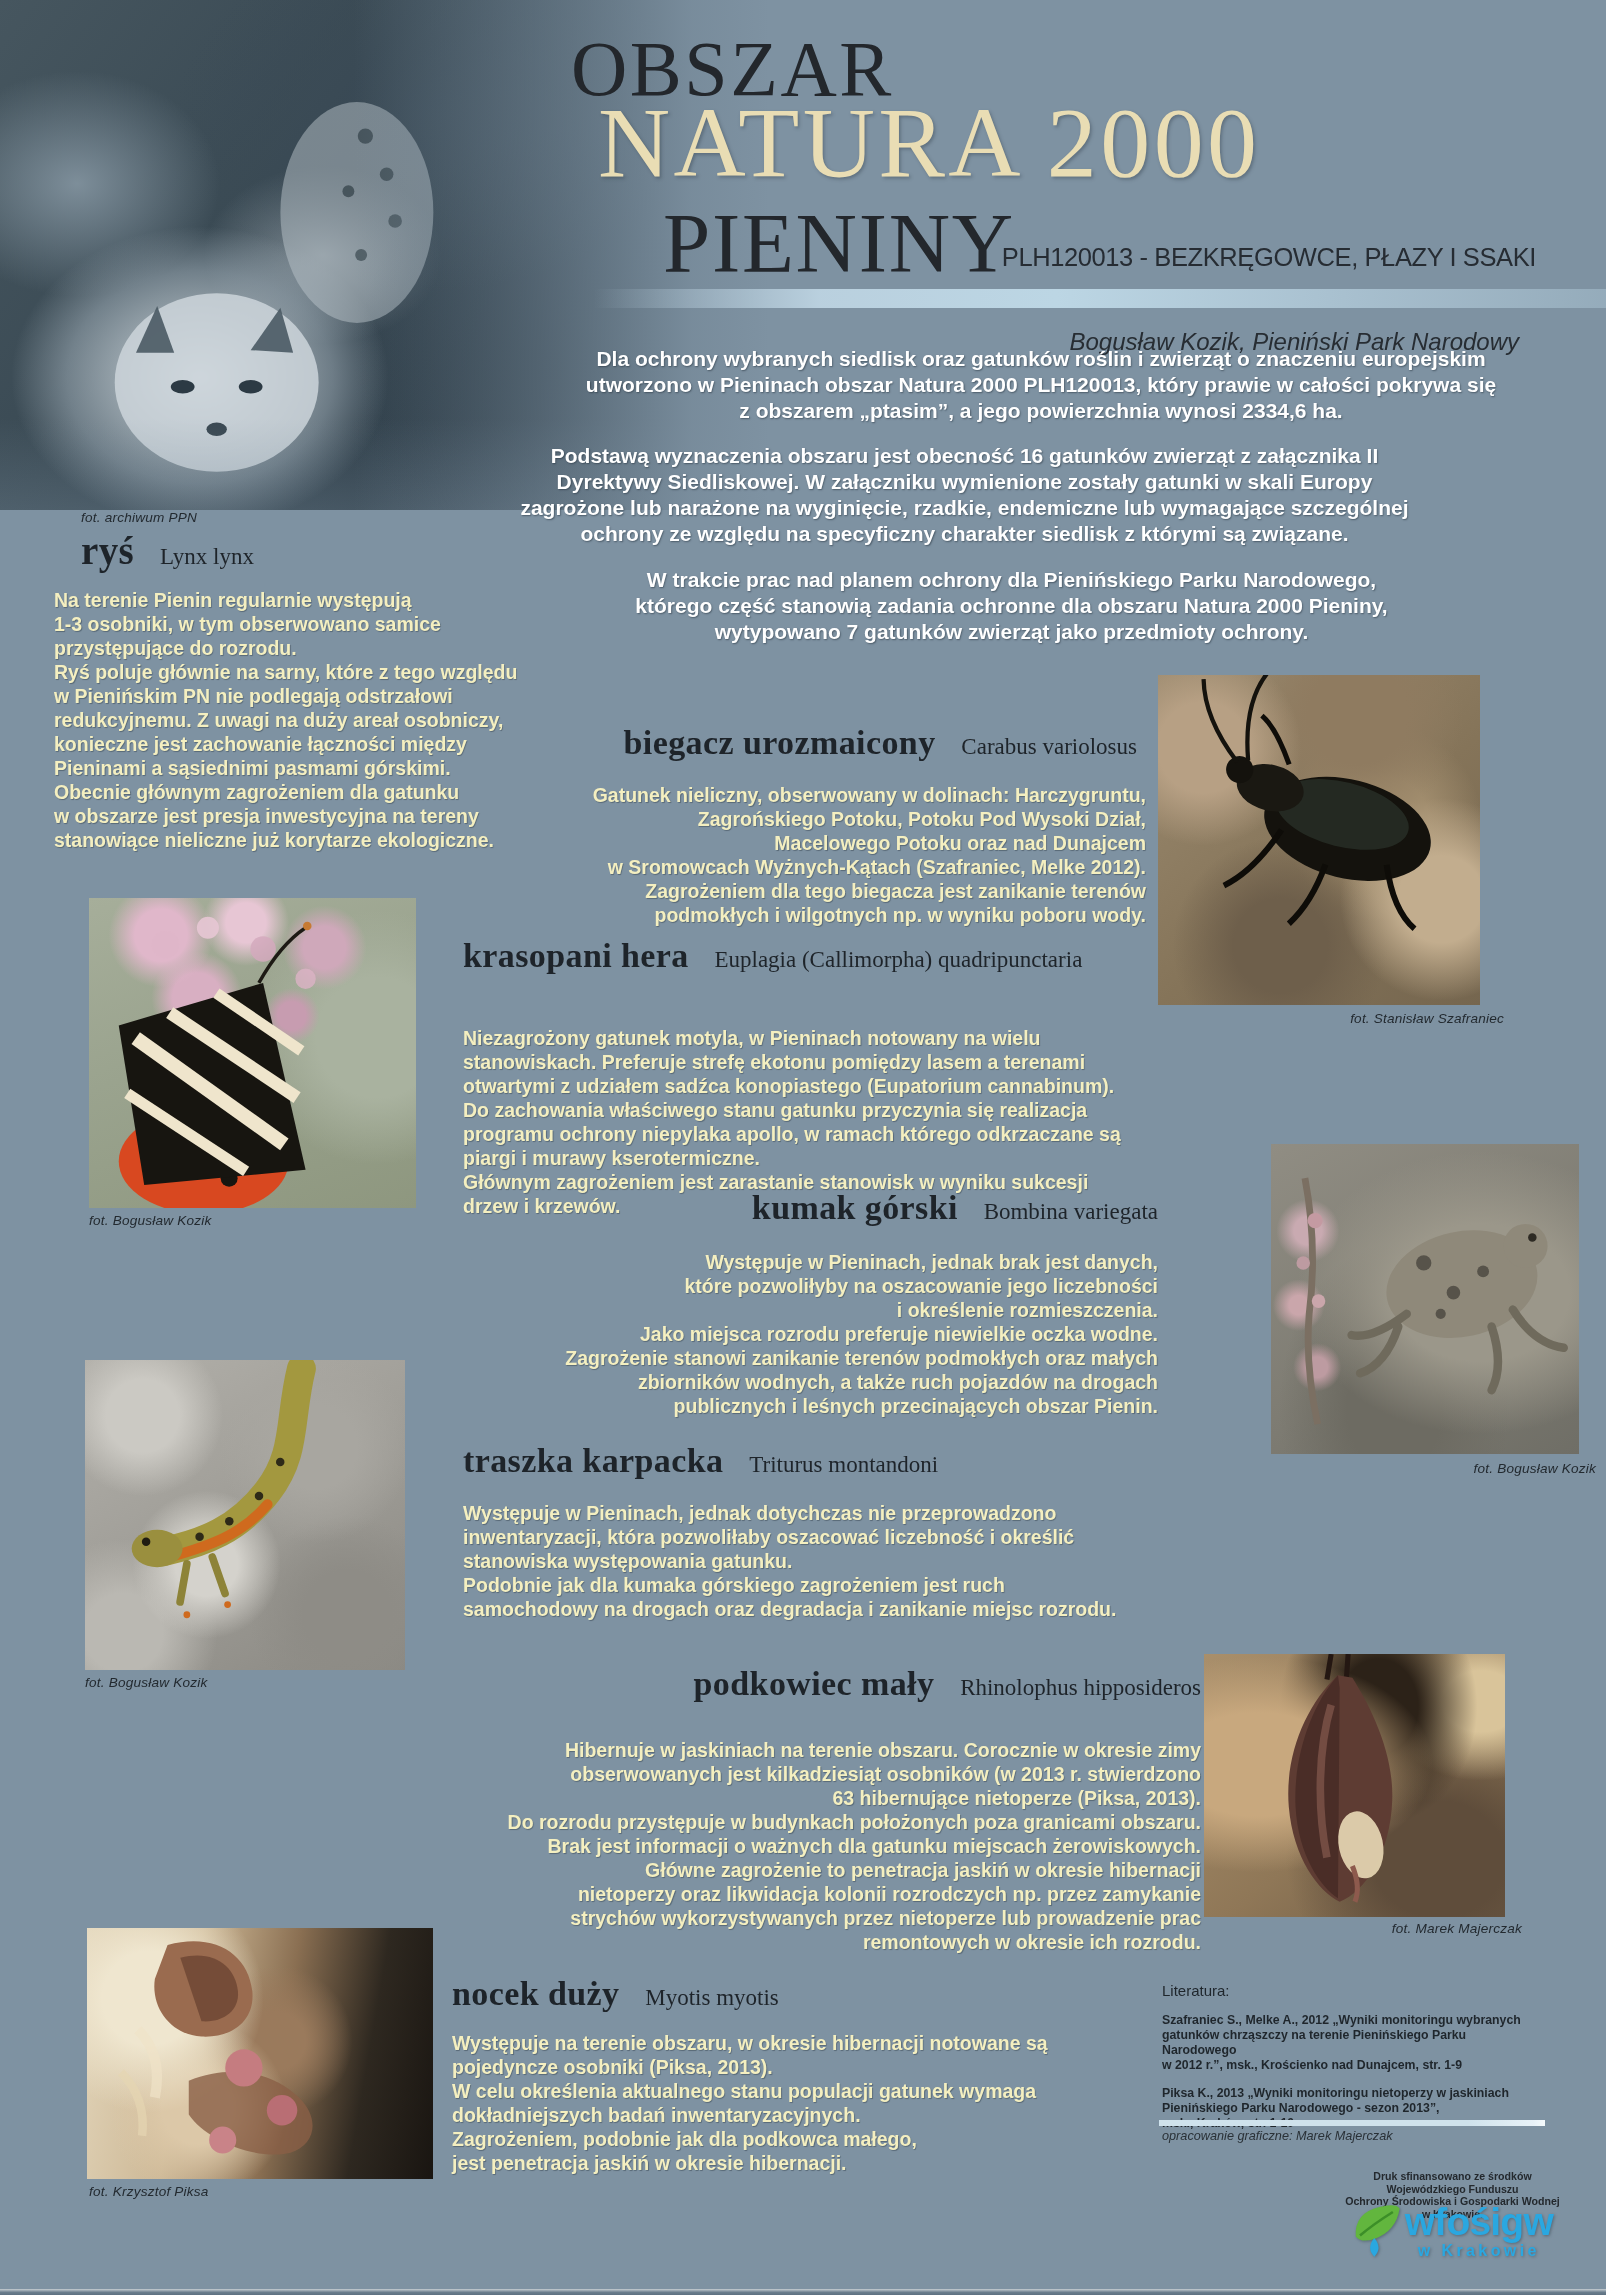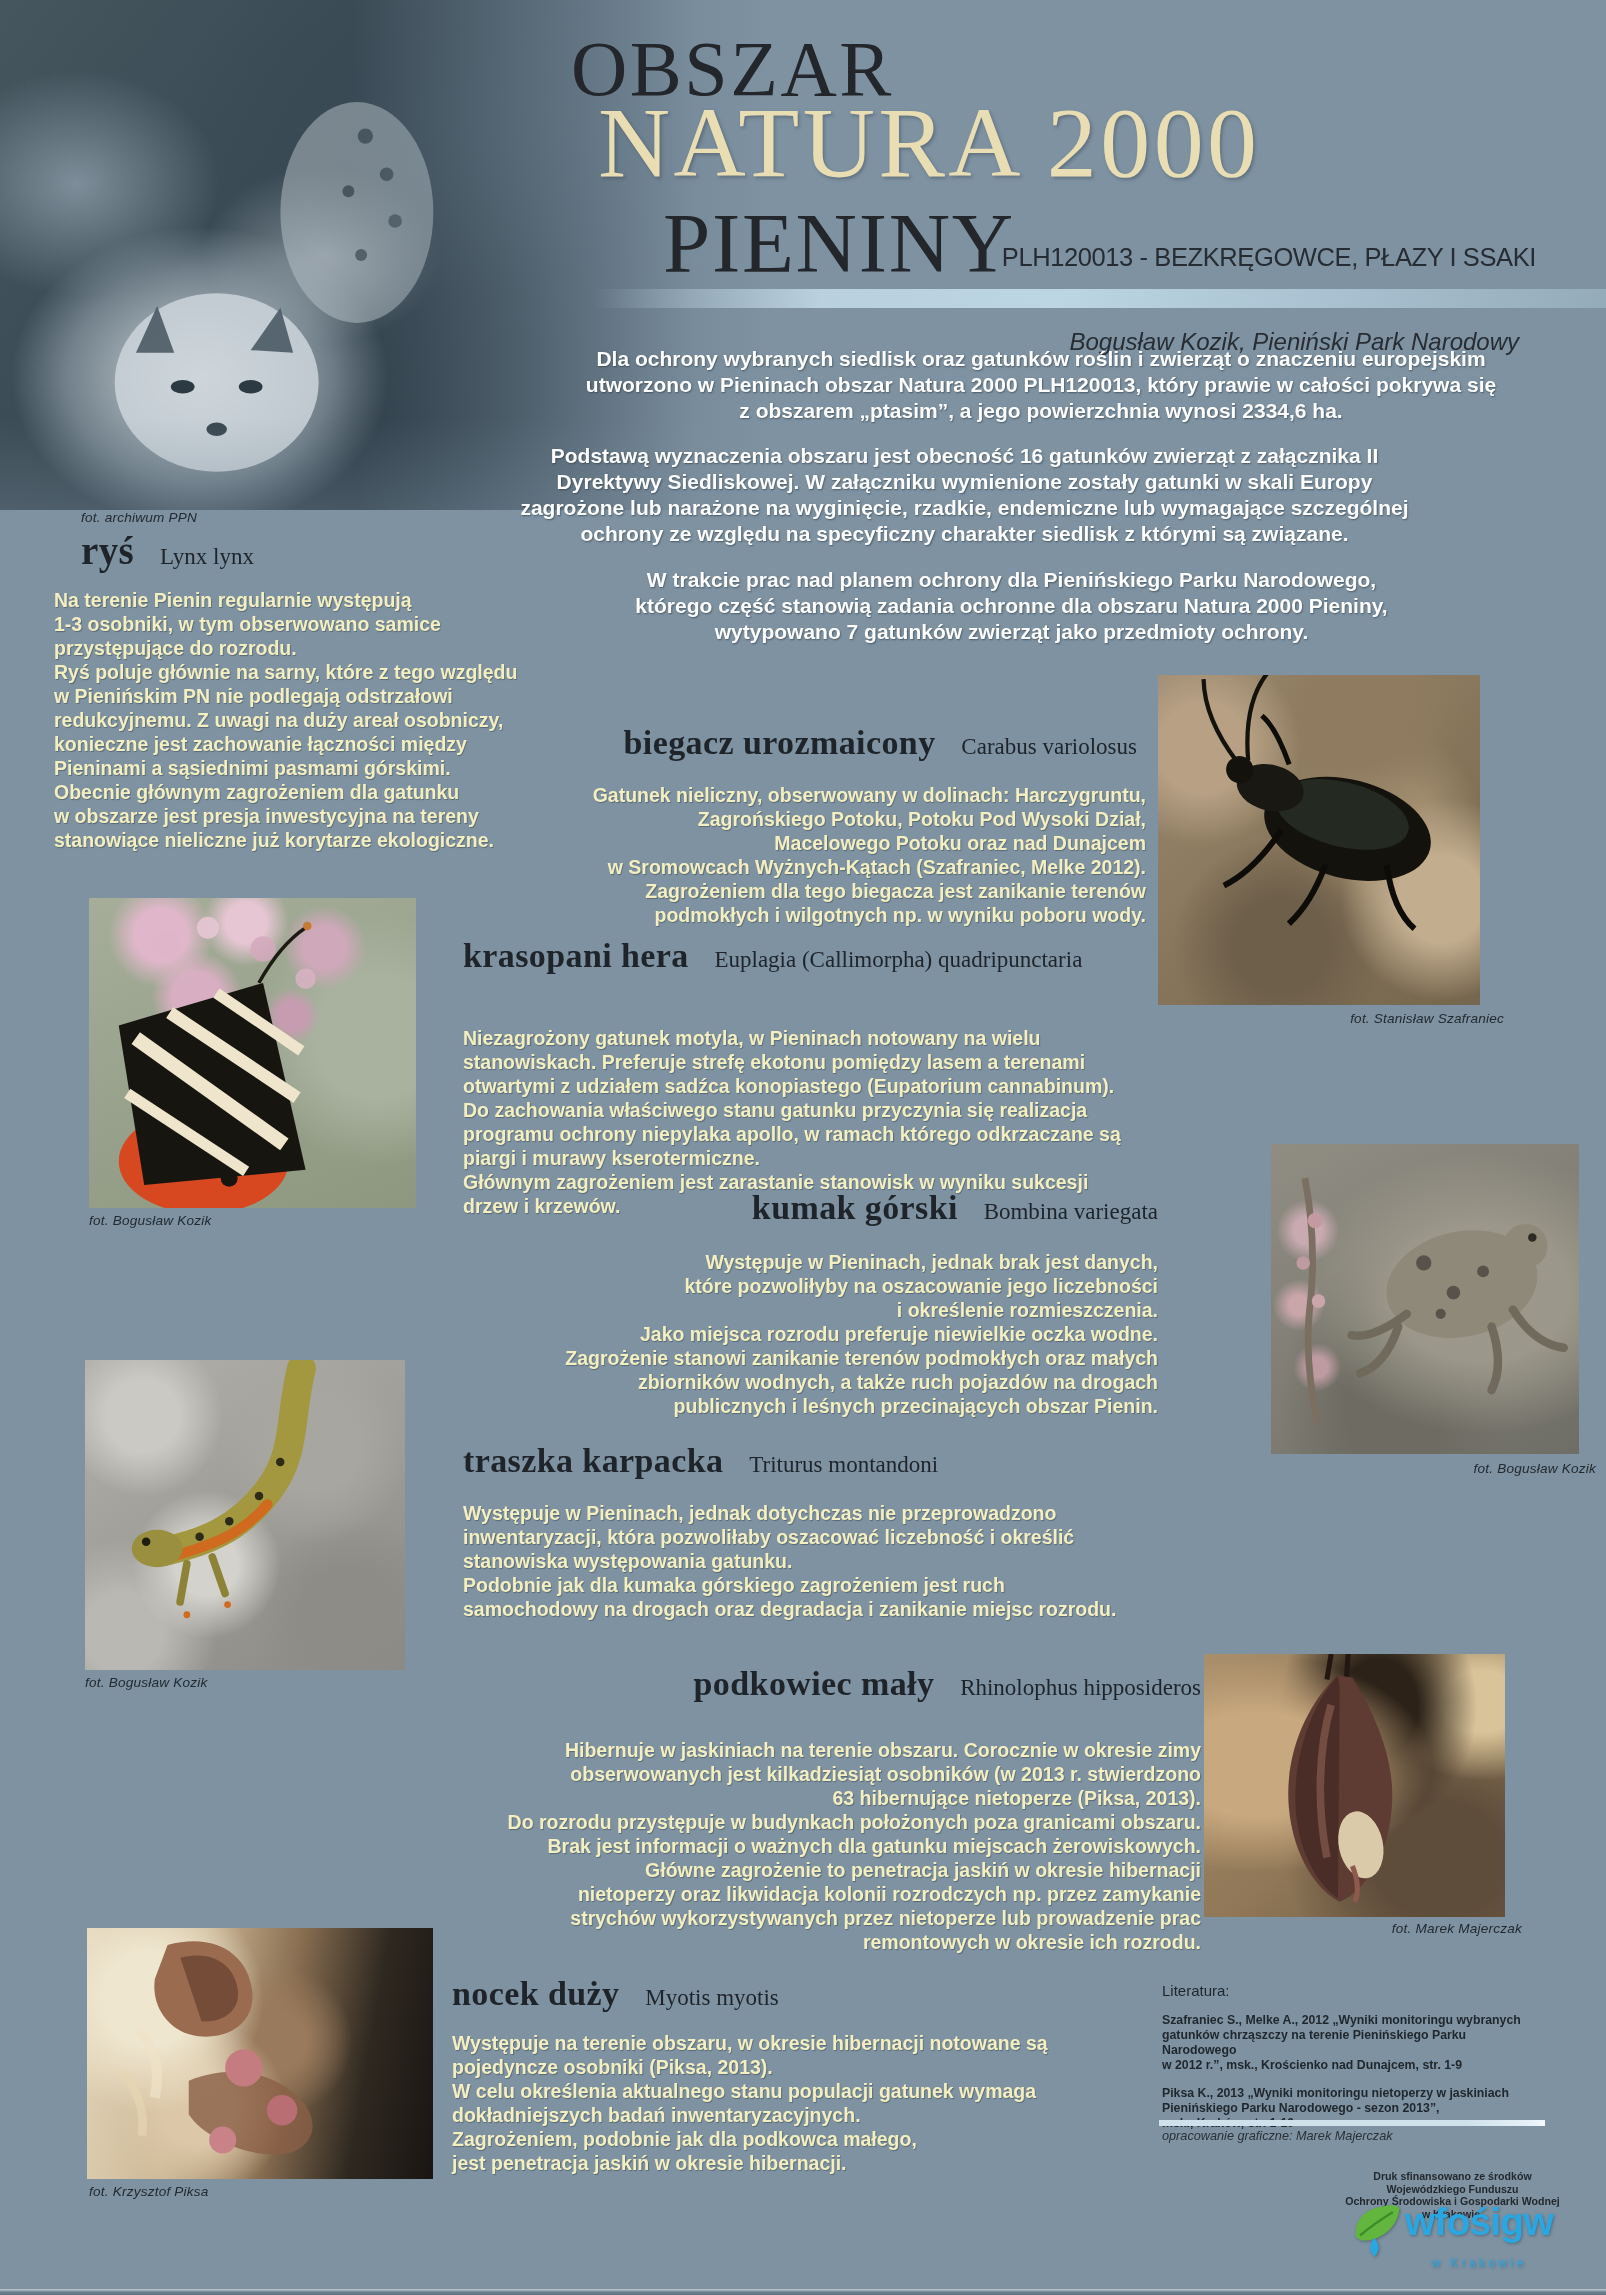--- a/index.html
+++ b/index.html
@@ -149,21 +149,21 @@
   }
   #logo{
     position:absolute;left:1349px;top:2201px;display:flex;align-items:flex-start;
     filter:drop-shadow(1.7px 1.7px 1.7px rgba(32,44,54,.4));
   }
   #logo-textwrap{margin-left:1.7px;margin-top:1.7px;text-align:center;}
   #logo-text{
     font-size:39px;font-weight:bold;color:#2aa7e0;letter-spacing:-0.8px;line-height:37px;
   }
   #logo-sub{
-    font-size:12px;font-weight:normal;color:#2aa7e0;letter-spacing:3.4px;margin-top:16px;
+    font-size:16px;font-weight:bold;color:#2aa7e0;letter-spacing:3.4px;margin-top:2px;
   }
   #bottom-strip{
     position:absolute;left:0;right:0;bottom:0;height:6px;
     background:linear-gradient(to bottom,#c7ced3 0%,#6a7d8d 55%,#5d7080 100%);
   }
 </style>
 </head>
 <body>
 
 <div id="poster">

